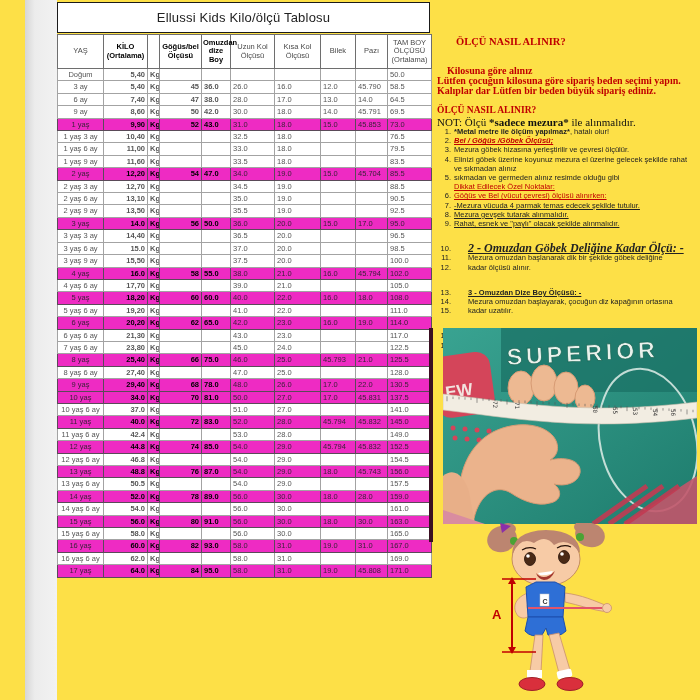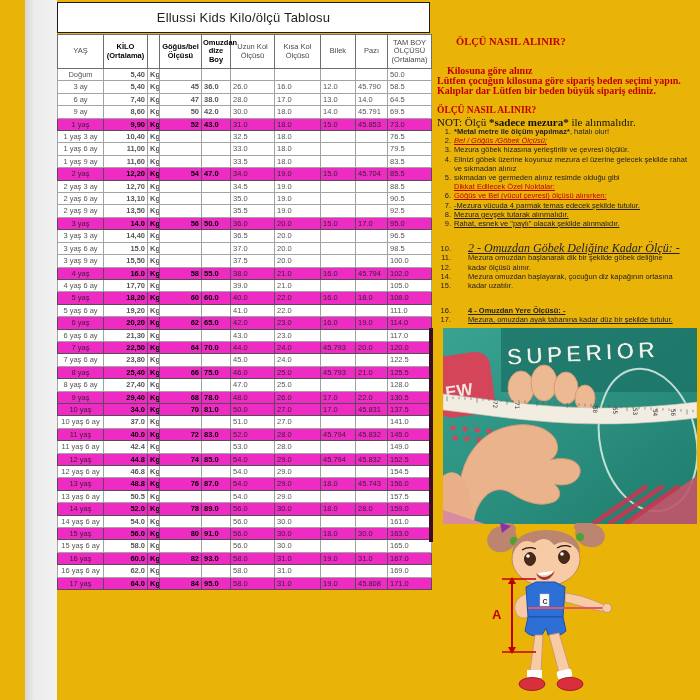--- a/index.html
+++ b/index.html
@@ -1,16 +1,16 @@
 <!DOCTYPE html>
 <html><head>
 <meta charset="utf-8">
 <style>
   html,body{margin:0;padding:0;background:#fff;}
-  .page{position:relative;width:700px;height:700px;background:#eab308;overflow:hidden;
+  .page{position:relative;width:700px;height:700px;background:#fde047;overflow:hidden;
         font-family:"Liberation Sans",sans-serif;}
   .edge-strip{position:absolute;left:25px;top:0;width:32px;height:700px;
         background:linear-gradient(90deg,#d6d6d6 0%,#ececec 30%,#f2f2f2 100%);}
   
   .title-box{position:absolute;left:57px;top:2px;width:371px;height:29px;
         border:1.5px solid #1a1a1a;display:flex;align-items:center;justify-content:center;
         font-size:13px;color:#222;letter-spacing:.2px;background:#fff;}
   .size-table{position:absolute;left:57px;top:34px;border-collapse:collapse;table-layout:fixed;
         width:374px;border:1.5px solid #111;background:#fff;}
   .size-table th{border:1px solid #6e6e6e;height:33px;font-size:7.5px;font-weight:normal;
@@ -39,21 +39,21 @@
   .note{position:absolute;left:437px;top:116px;font-family:"Liberation Serif",serif;
         font-size:11px;color:#111;}
   .items{position:absolute;left:438px;top:127px;width:258px;font-size:7.5px;color:#222;
         line-height:9.2px;}
   .li-row{display:flex;}
   .li-row.mt{margin-top:16px;}
   .num{flex:none;min-width:13px;text-align:right;margin-right:3px;color:#222;}
   .li-row.gap .txt{margin-left:14px;}
   .txt.red{color:#C00000;}
   .txt.u{text-decoration:underline;}
-  .txt.bi{font-weight:normal;font-style:italic;}
+  .txt.bi{font-weight:bold;font-style:italic;}
   .txt.b{font-weight:bold;}
   .txt.serif{font-family:"Liberation Serif",serif;font-size:12px;}
   
   .dark-bar{position:absolute;left:429px;top:328px;width:4px;height:214px;background:#3a0f22;}
   .photo{position:absolute;left:443px;top:328px;width:254px;height:196px;}
   .figure{position:absolute;left:478px;top:523px;width:195px;height:174px;}
   .tapenum{font-size:6px;fill:#333;font-family:"DejaVu Sans Mono",monospace;}
 </style>
 </head>
 <body>
@@ -348,32 +348,20 @@
           <td class="c-kilo">21,30</td>
           <td class="c-kg">Kg</td>
           <td class="c-gogus"></td>
           <td class="c-omuz"></td>
           <td class="c-val">43.0</td>
           <td class="c-val">23.0</td>
           <td class="c-val"></td>
           <td class="c-val"></td>
           <td class="c-val">117.0</td>
         </tr>
-        <tr class="hl">
-          <td class="c-age">7 yaş</td>
-          <td class="c-kilo">22,50</td>
-          <td class="c-kg">Kg</td>
-          <td class="c-gogus">64</td>
-          <td class="c-omuz">70.0</td>
-          <td class="c-val">44.0</td>
-          <td class="c-val">24.0</td>
-          <td class="c-val">45.793</td>
-          <td class="c-val">20.0</td>
-          <td class="c-val">120.0</td>
-        </tr>
         <tr>
           <td class="c-age">7 yaş 6 ay</td>
           <td class="c-kilo">23,80</td>
           <td class="c-kg">Kg</td>
           <td class="c-gogus"></td>
           <td class="c-omuz"></td>
           <td class="c-val">45.0</td>
           <td class="c-val">24.0</td>
           <td class="c-val"></td>
           <td class="c-val"></td>
@@ -651,20 +639,24 @@
         <span class="num">10.</span>
         <span class="txt serif bi u">2 - Omuzdan Göbek Deliğine Kadar Ölçü: -</span>
       </div>
       <div class="li-row gap">
         <span class="num">11.</span>
         <span class="txt ">Mezura omuzdan başlanarak dik bir şekilde göbek deliğine</span>
       </div>
       <div class="li-row gap">
         <span class="num">12.</span>
         <span class="txt ">kadar ölçüsü alınır.</span>
+      </div>
+      <div class="li-row gap mt">
+        <span class="num">13.</span>
+        <span class="txt b u">3 - Omuzdan Dize Boy Ölçüsü: -</span>
       </div>
       <div class="li-row gap">
         <span class="num">14.</span>
         <span class="txt ">Mezura omuzdan başlayarak, çocuğun diz kapağının ortasına</span>
       </div>
       <div class="li-row gap">
         <span class="num">15.</span>
         <span class="txt ">kadar uzatılır.</span>
       </div>
       <div class="li-row gap mt">

